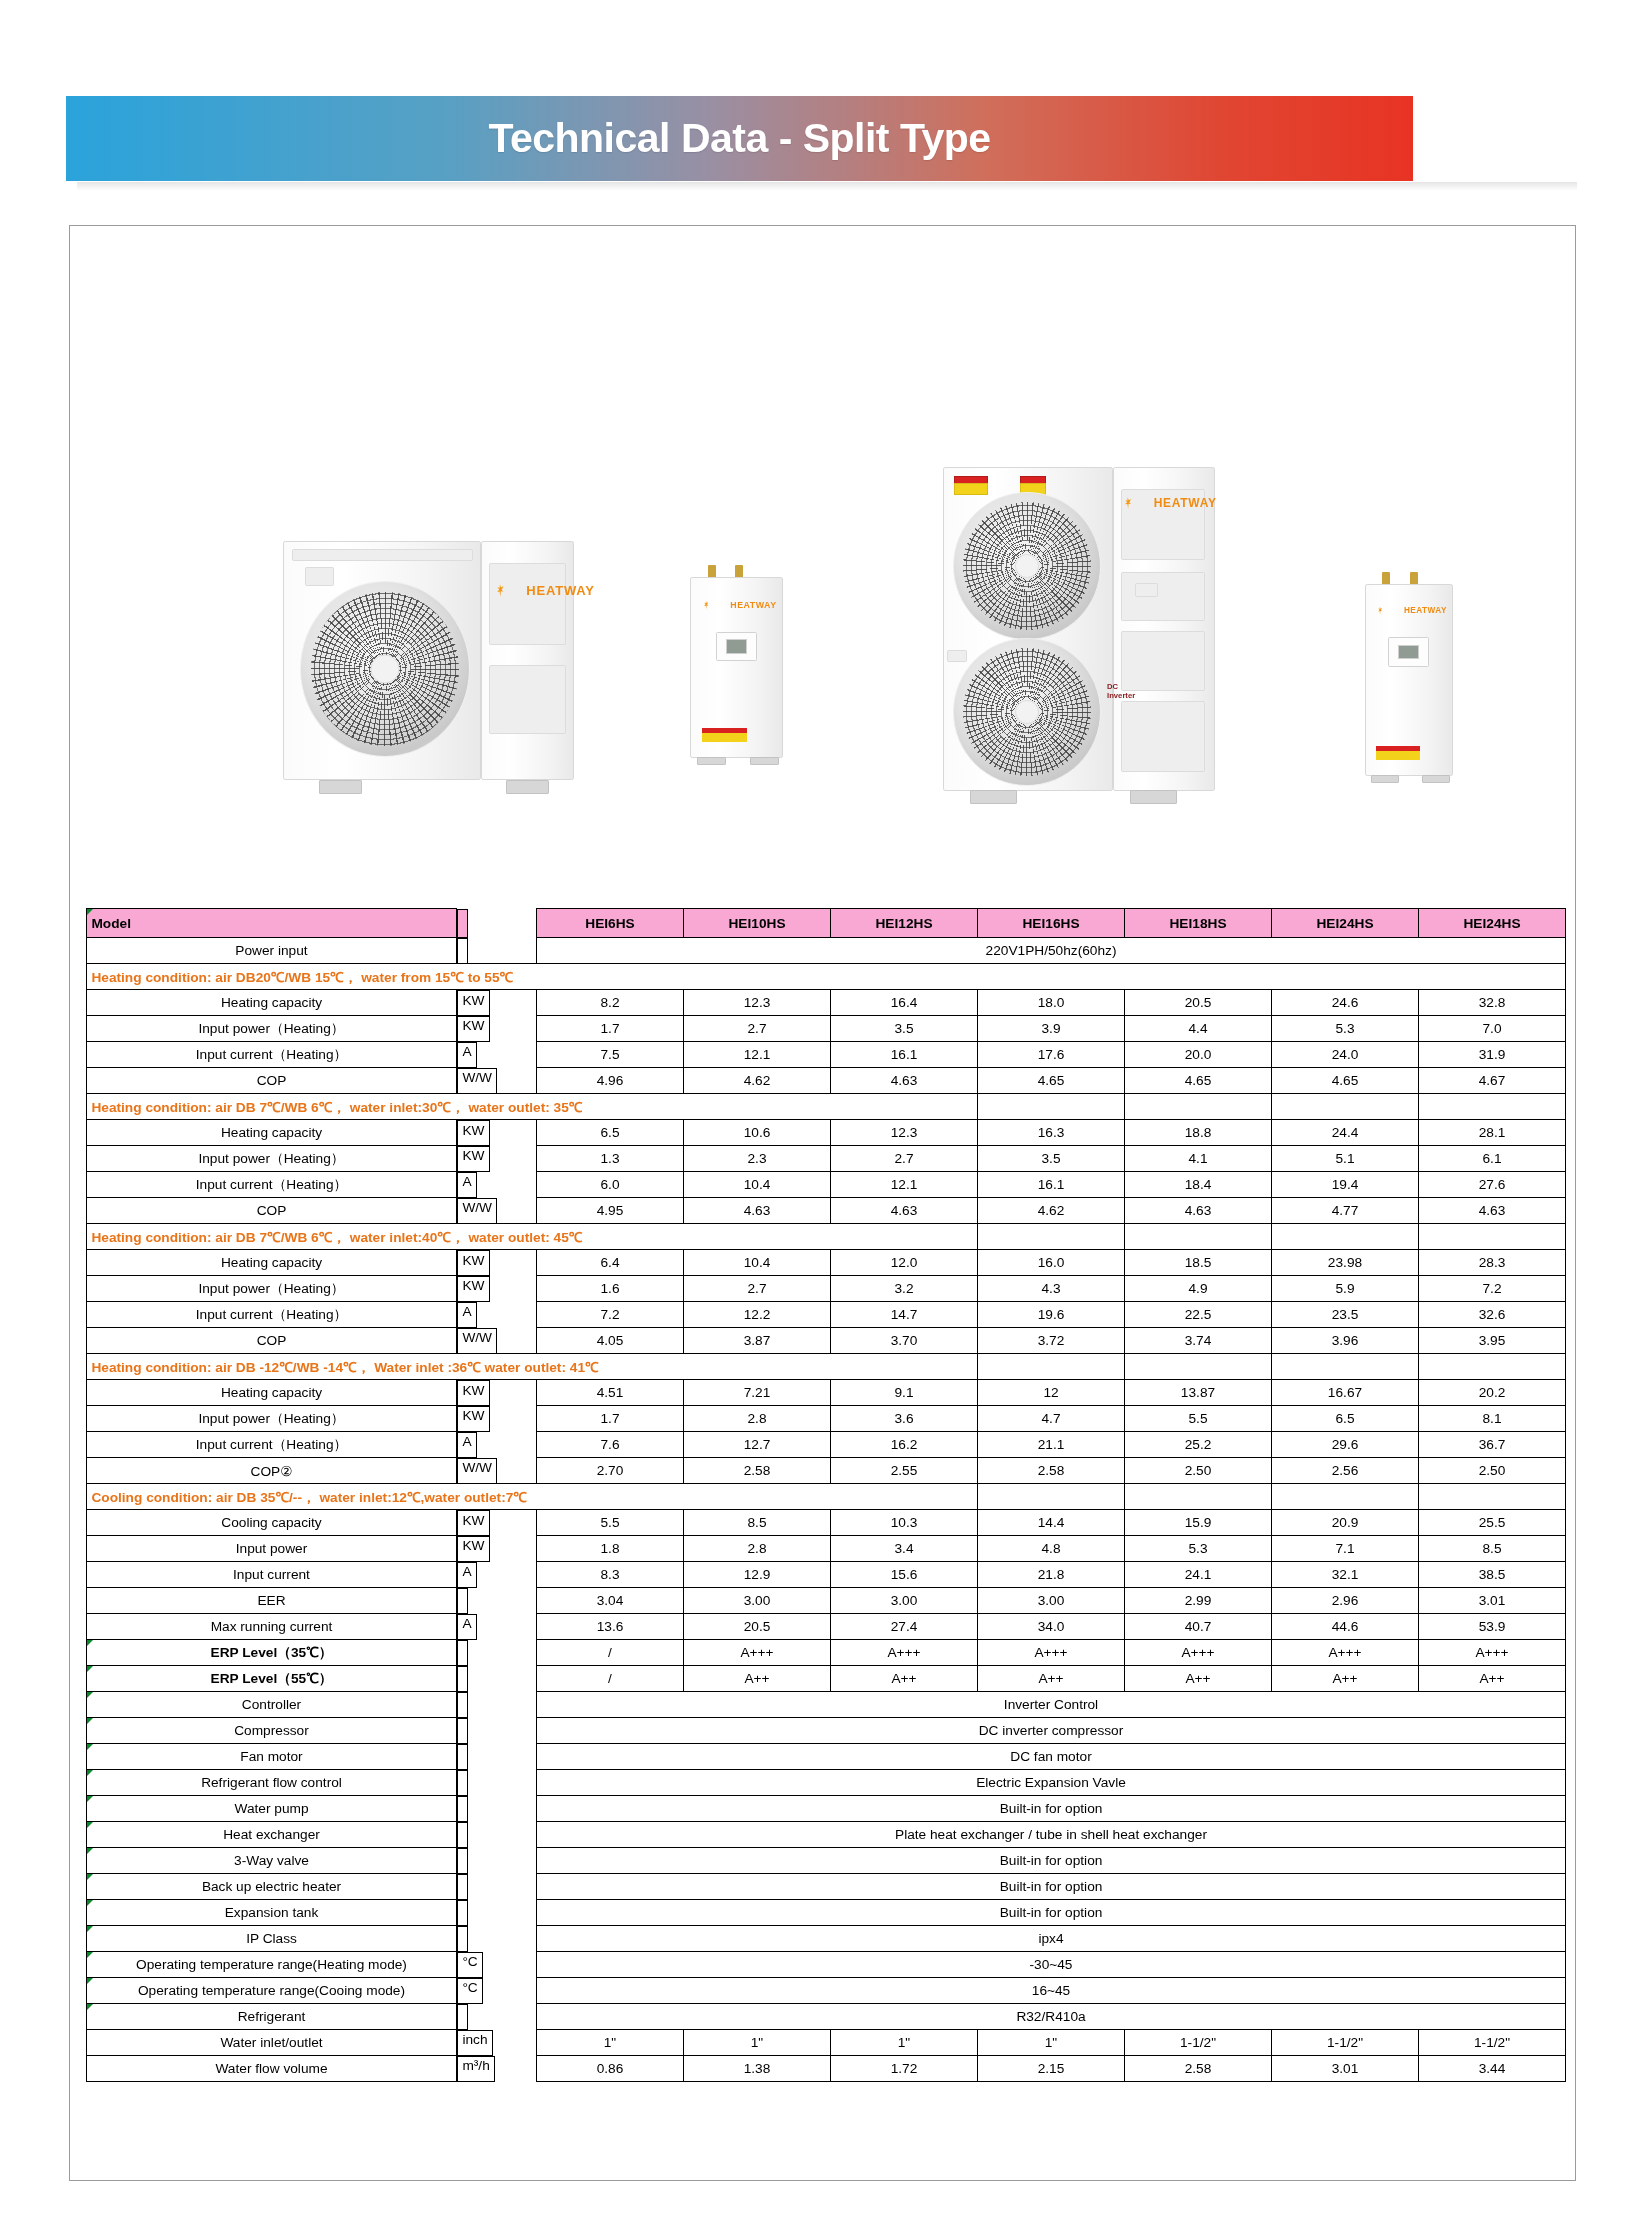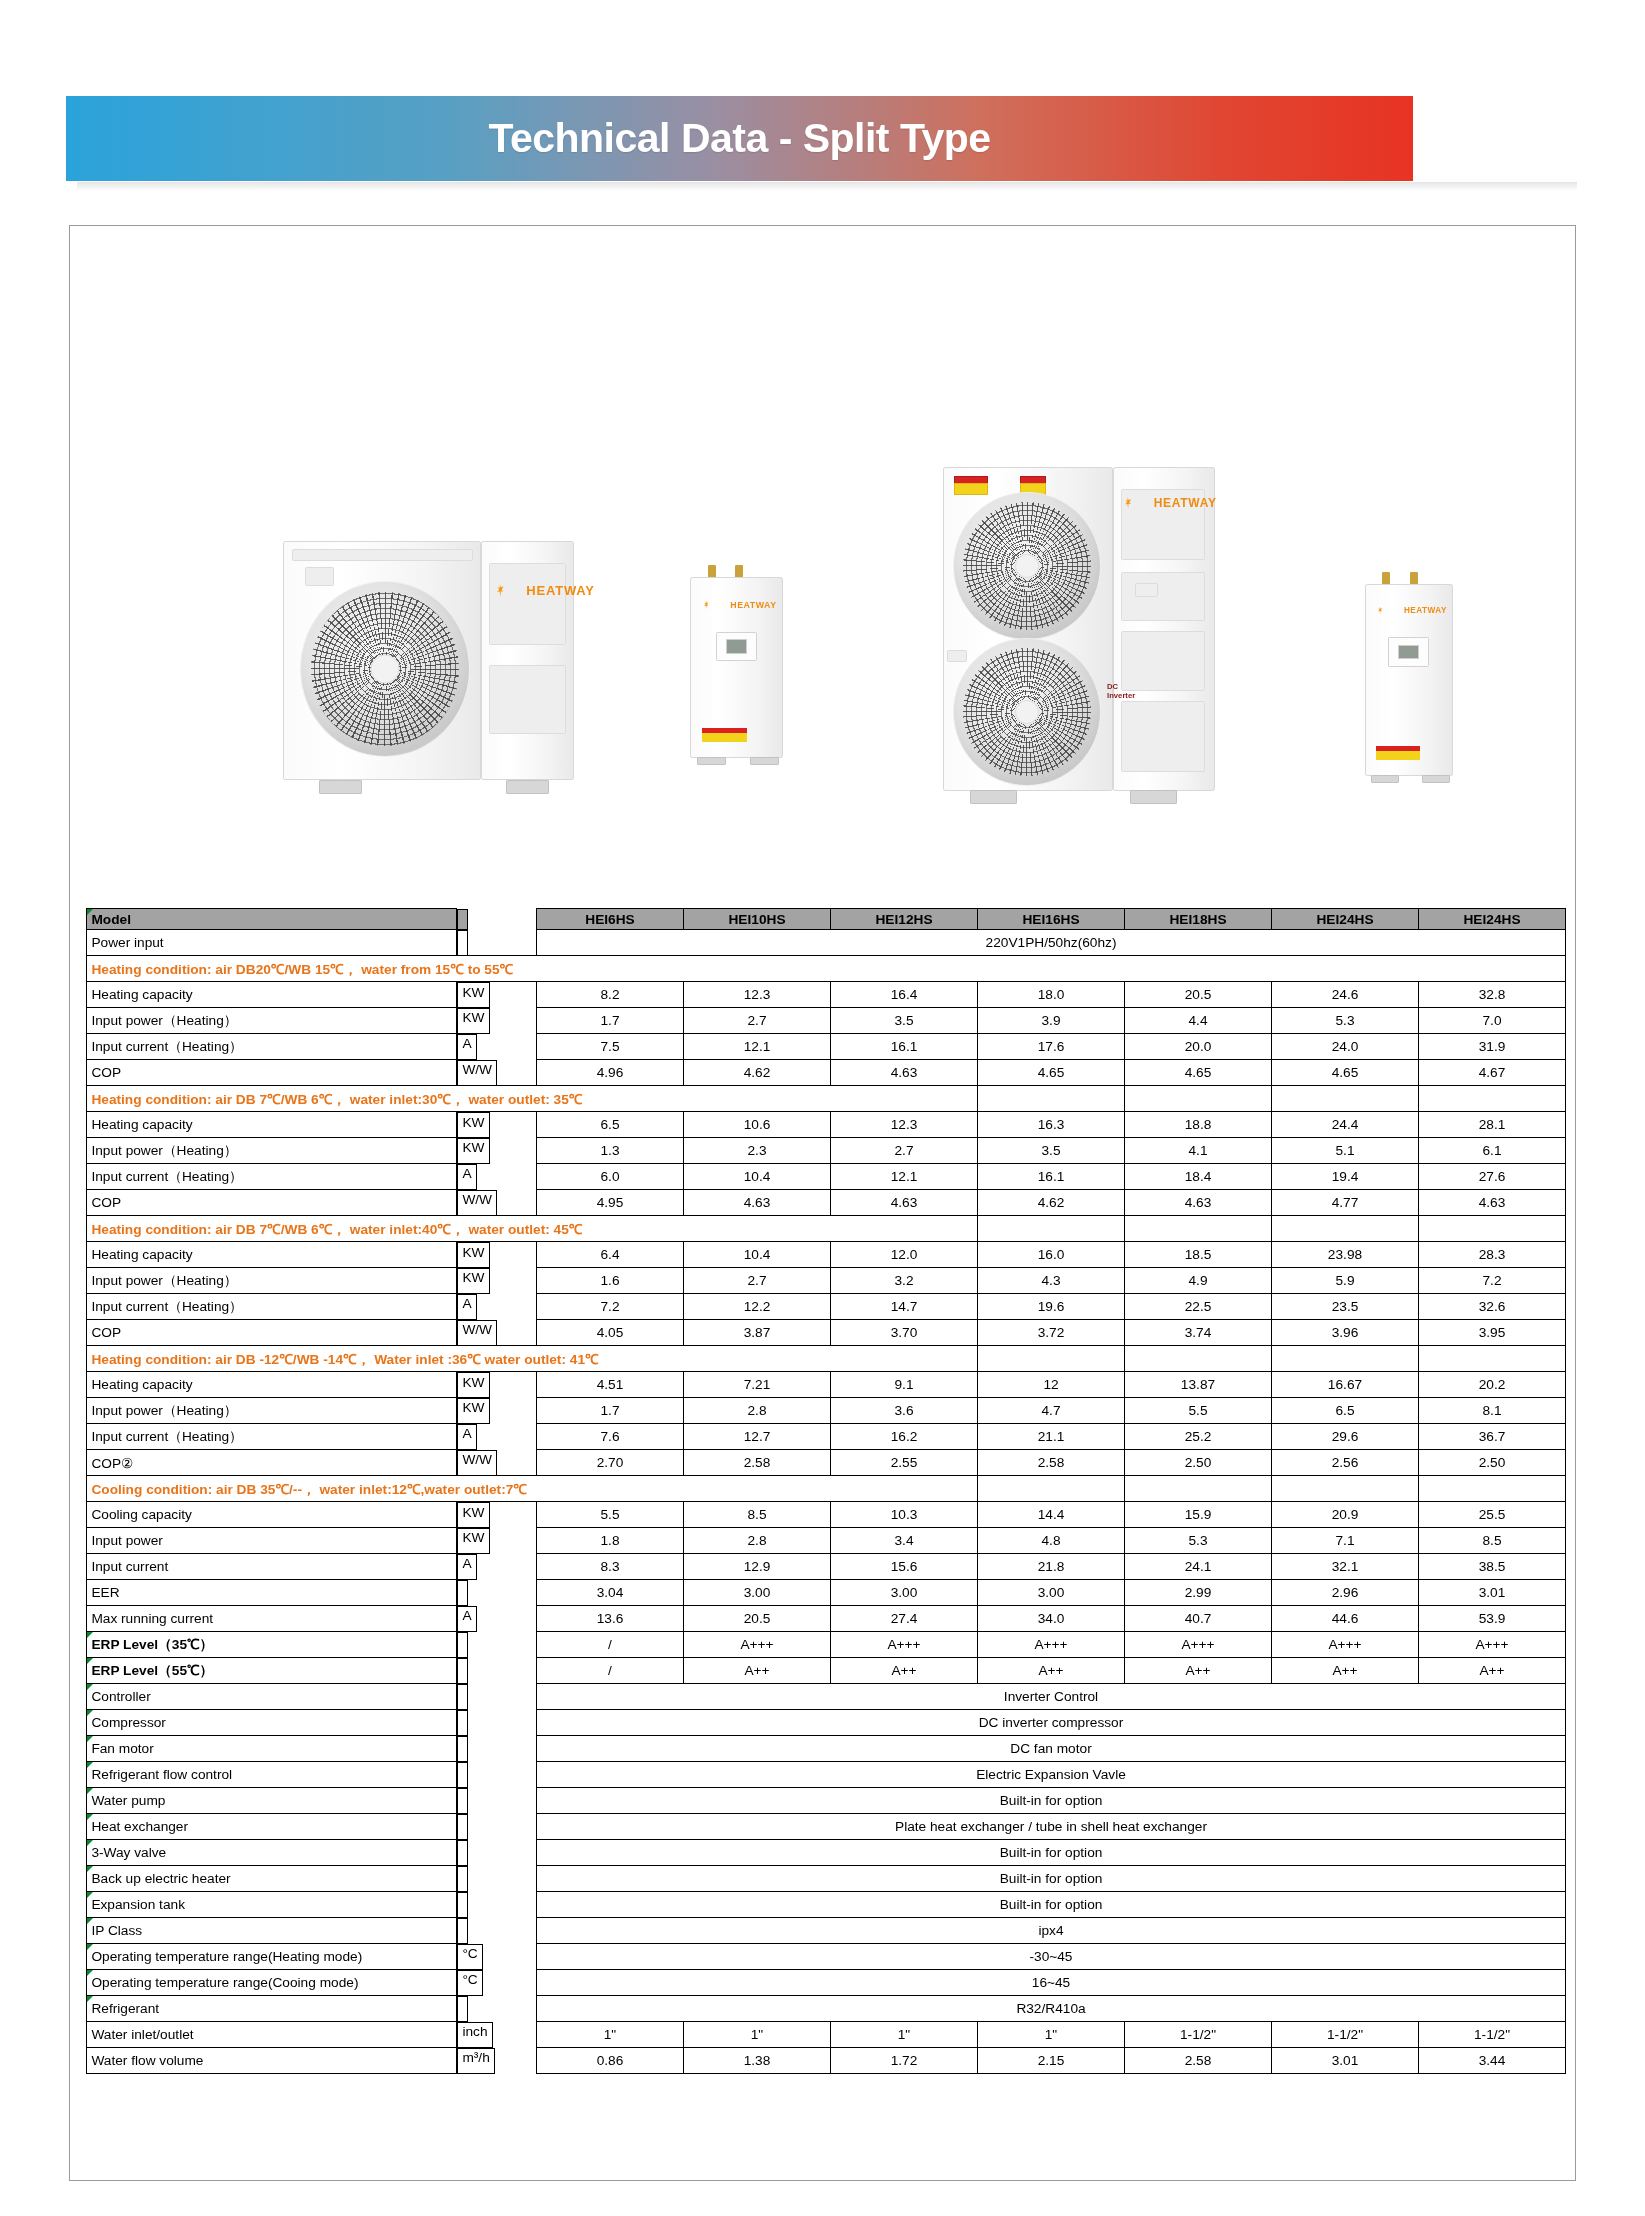--- a/index.html
+++ b/index.html
@@ -114,26 +114,26 @@
     padding: 1.6px 4.4px;
     height: 26px;
     vertical-align: middle;
     overflow: hidden;
     white-space: nowrap;
   }
   col.c-label { width: 370px; }
   col.c-unit  { width: 80px; }
   col.c-model { width: 147px; }
 
-  td.label { text-align: left; }
+  td.label { text-align: center; }
   td.unit  { text-align: center; }
   td.val   { text-align: center; }
   td.merged { text-align: center; }
 
-  tr.head td { background:#a3a3a3; font-weight:bold; text-align:center; height:21px; }
+  tr.head td { background:#f9a8d4; font-weight:bold; text-align:center; height:29px; }
   tr.head td.label { text-align:left; }
   td.section {
     color:#E8751A; font-weight:bold; text-align:left;
   }
   td.bold { font-weight:bold; }
 
   
   .gtri { position:relative; }
   .gtri::before {
     content:""; position:absolute; left:0; top:0;

